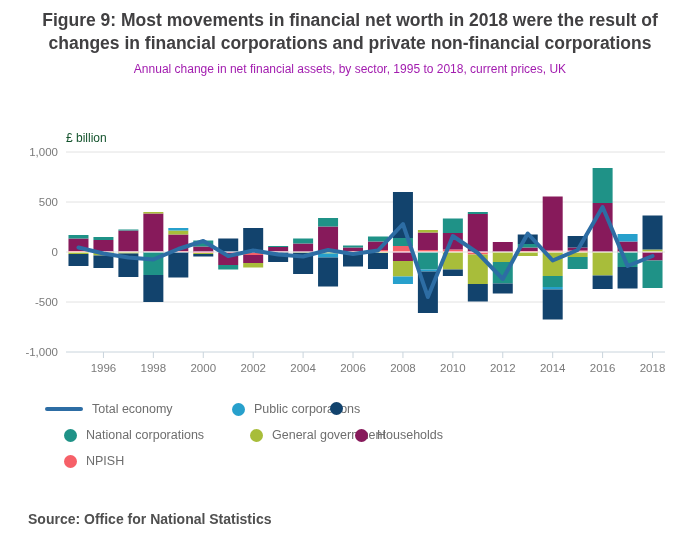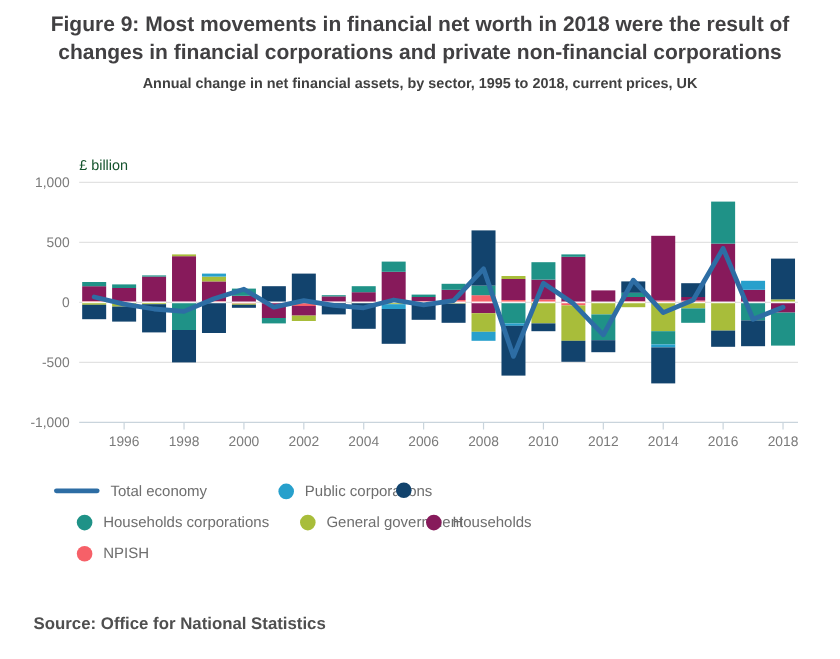--- a/index.html
+++ b/index.html
@@ -8,21 +8,21 @@
     font-family:"Liberation Sans", sans-serif;
     -webkit-font-smoothing:antialiased;
   }
   .title{
     position:absolute;top:9px;left:50%;transform:translateX(-50%);
     width:640px;text-align:center;
     font-size:17.5px;line-height:1.32;color:#414042;font-weight:700;
   }
   .subtitle{
     position:absolute;top:62px;left:50%;transform:translateX(-50%);
-    width:640px;text-align:center;font-size:12px;color:#404040;font-weight:700;
+    width:640px;text-align:center;font-size:12px;color:#a21caf;font-weight:400;
   }
   .unit-label{
     position:absolute;left:66px;top:131px;font-size:12px;color:#14532d;
   }
   #chart-wrap{position:absolute;left:0;top:128px;width:646px;height:260px;}
   .legend{
     position:absolute;left:0;top:402px;width:700px;font-size:12.5px;color:#6e6e6e;
   }
   .legend-row{position:relative;height:26px;}
   .legend-item{position:absolute;display:flex;align-items:center;gap:9px;white-space:nowrap;}
@@ -229,21 +229,21 @@
         <span class="legend-dot" style="background: rgb(39, 160, 204);"></span>
         <span>Public corporations</span>
       </span>
       <span class="legend-item" style="left: 330px;">
         <span class="legend-dot" style="background: rgb(18, 67, 109);"></span>
       </span>
     </div>
     <div class="legend-row">
       <span class="legend-item" style="left: 64px;">
         <span class="legend-dot" style="background: rgb(31, 146, 135);"></span>
-        <span>Households corporations</span>
+        <span>National corporations</span>
       </span>
       <span class="legend-item" style="left: 250px;">
         <span class="legend-dot" style="background: rgb(168, 189, 58);"></span>
         <span>General government</span>
       </span>
       <span class="legend-item" style="left: 355px;">
         <span class="legend-dot" style="background: rgb(135, 26, 91);"></span>
         <span>Households</span>
       </span>
     </div>

